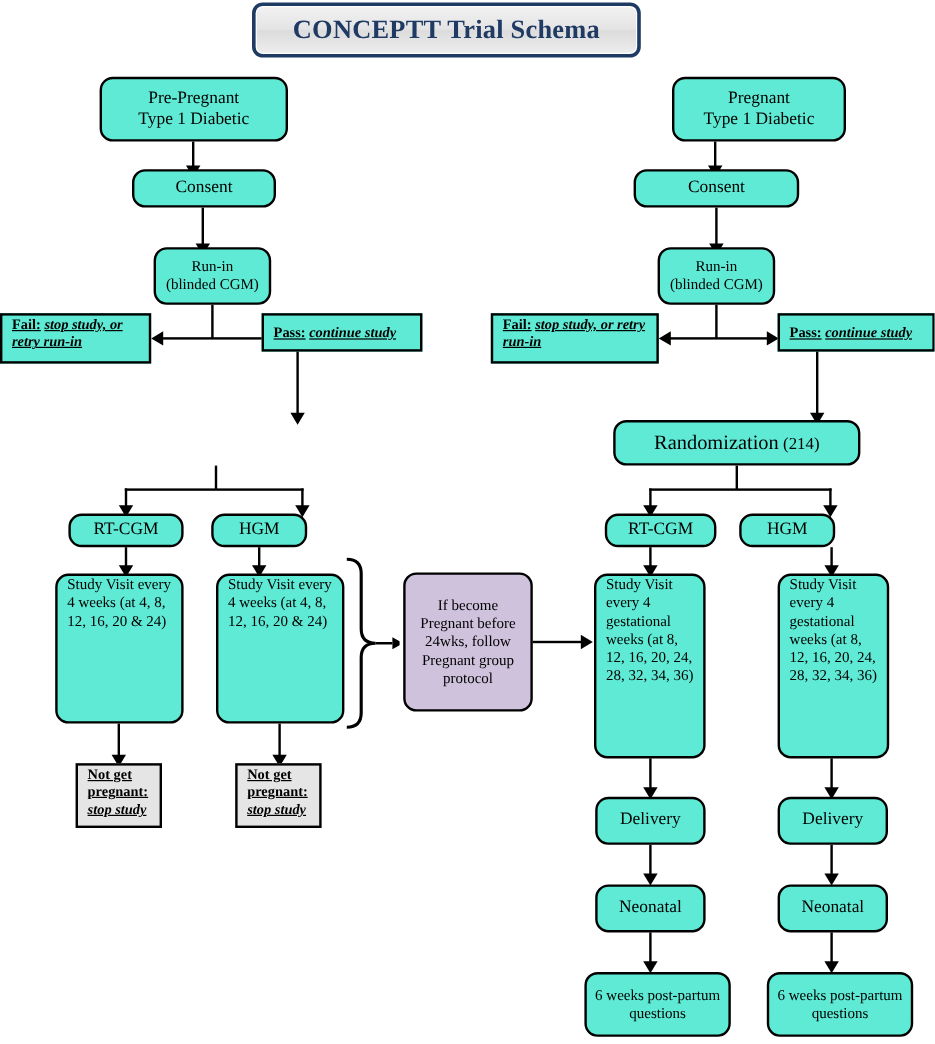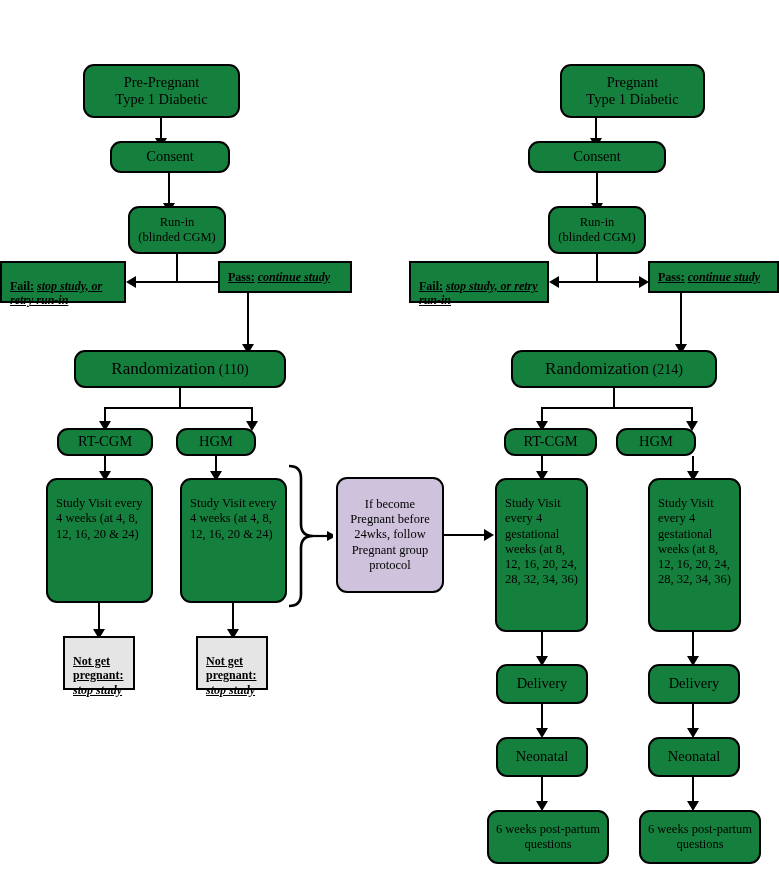--- a/index.html
+++ b/index.html
@@ -30,38 +30,38 @@
     font-weight:bold;
     color:#1f3a63;
     letter-spacing:.2px;
     white-space:nowrap;
   }
   
   .node{
     position:absolute;
     box-sizing:border-box;
     border:2px solid #000;
-    background:#15803d;
+    background:#5eead4;
     display:flex;
     align-items:center;
     justify-content:center;
     text-align:center;
     font-size:14.5px;
     line-height:1.18;
     padding:2px 4px;
   }
   .round{border-radius:11px;}
   .sharp{border-radius:0;}
   .node .txt{display:block;}
   .left-text{
     justify-content:flex-start;
     text-align:left;
     padding-left:8px;
   }
-  .top-text{align-items:flex-start;padding-top:16px;}
+  .top-text{align-items:flex-start;padding-top:0;}
   .pink{background:#e5e5e5;}
   .purple{background:#cec2dd;}
   .small{font-size:12.5px;line-height:1.22;}
   .tiny{font-size:12px;line-height:1.2;}
   .bold-u{font-weight:bold;text-decoration:underline;}
   .ital-u{font-style:italic;font-weight:bold;text-decoration:underline;}
   .rand-label{font-size:17px;}
   .rand-num{font-size:14px;}
   
   .vline,.hline{
@@ -89,20 +89,23 @@
     border-bottom:6px solid transparent;
     border-right:10px solid #000;
   }
   .brace{position:absolute;}
 </style>
 </head>
 <body>
 
 <div id="schema">
 
+  <div class="title-box">
+    <span>CONCEPTT Trial Schema</span>
+  </div>
 
   <div class="node round" style="left:83px;top:64px;width:157px;height:54px;">
     <span>
       <span class="txt">Pre-Pregnant</span>
       <span class="txt">Type 1 Diabetic</span>
     </span>
   </div>
   <div class="vline" style="left:160px;top:118px;height:22px;"></div>
   <div class="arrowhead arrow-down" style="left:155px;top:138px;"></div>
 
@@ -134,26 +137,20 @@
   <div class="node sharp left-text" style="left:218px;top:261px;width:134px;height:32px;">
     <span class="tiny">
       <span class="bold-u">Pass:</span>
       <span class="ital-u">continue study</span>
     </span>
   </div>
 
   <div class="vline" style="left:247px;top:293px;height:54px;"></div>
   <div class="arrowhead arrow-down" style="left:242px;top:344px;"></div>
 
-  <div class="node round" style="left:74px;top:350px;width:212px;height:38px;">
-    <span>
-      <span class="rand-label">Randomization</span>
-      <span class="rand-num">(110)</span>
-    </span>
-  </div>
 
   <div class="vline" style="left:179px;top:388px;height:20px;"></div>
   <div class="hline" style="left:104px;top:407px;width:149px;"></div>
   <div class="vline" style="left:104px;top:407px;height:17px;"></div>
   <div class="arrowhead arrow-down" style="left:99px;top:421px;"></div>
   <div class="vline" style="left:251px;top:407px;height:17px;"></div>
   <div class="arrowhead arrow-down" style="left:246px;top:421px;"></div>
 
   <div class="node round" style="left:57px;top:428px;width:96px;height:28px;">
     <span>RT-CGM</span>

